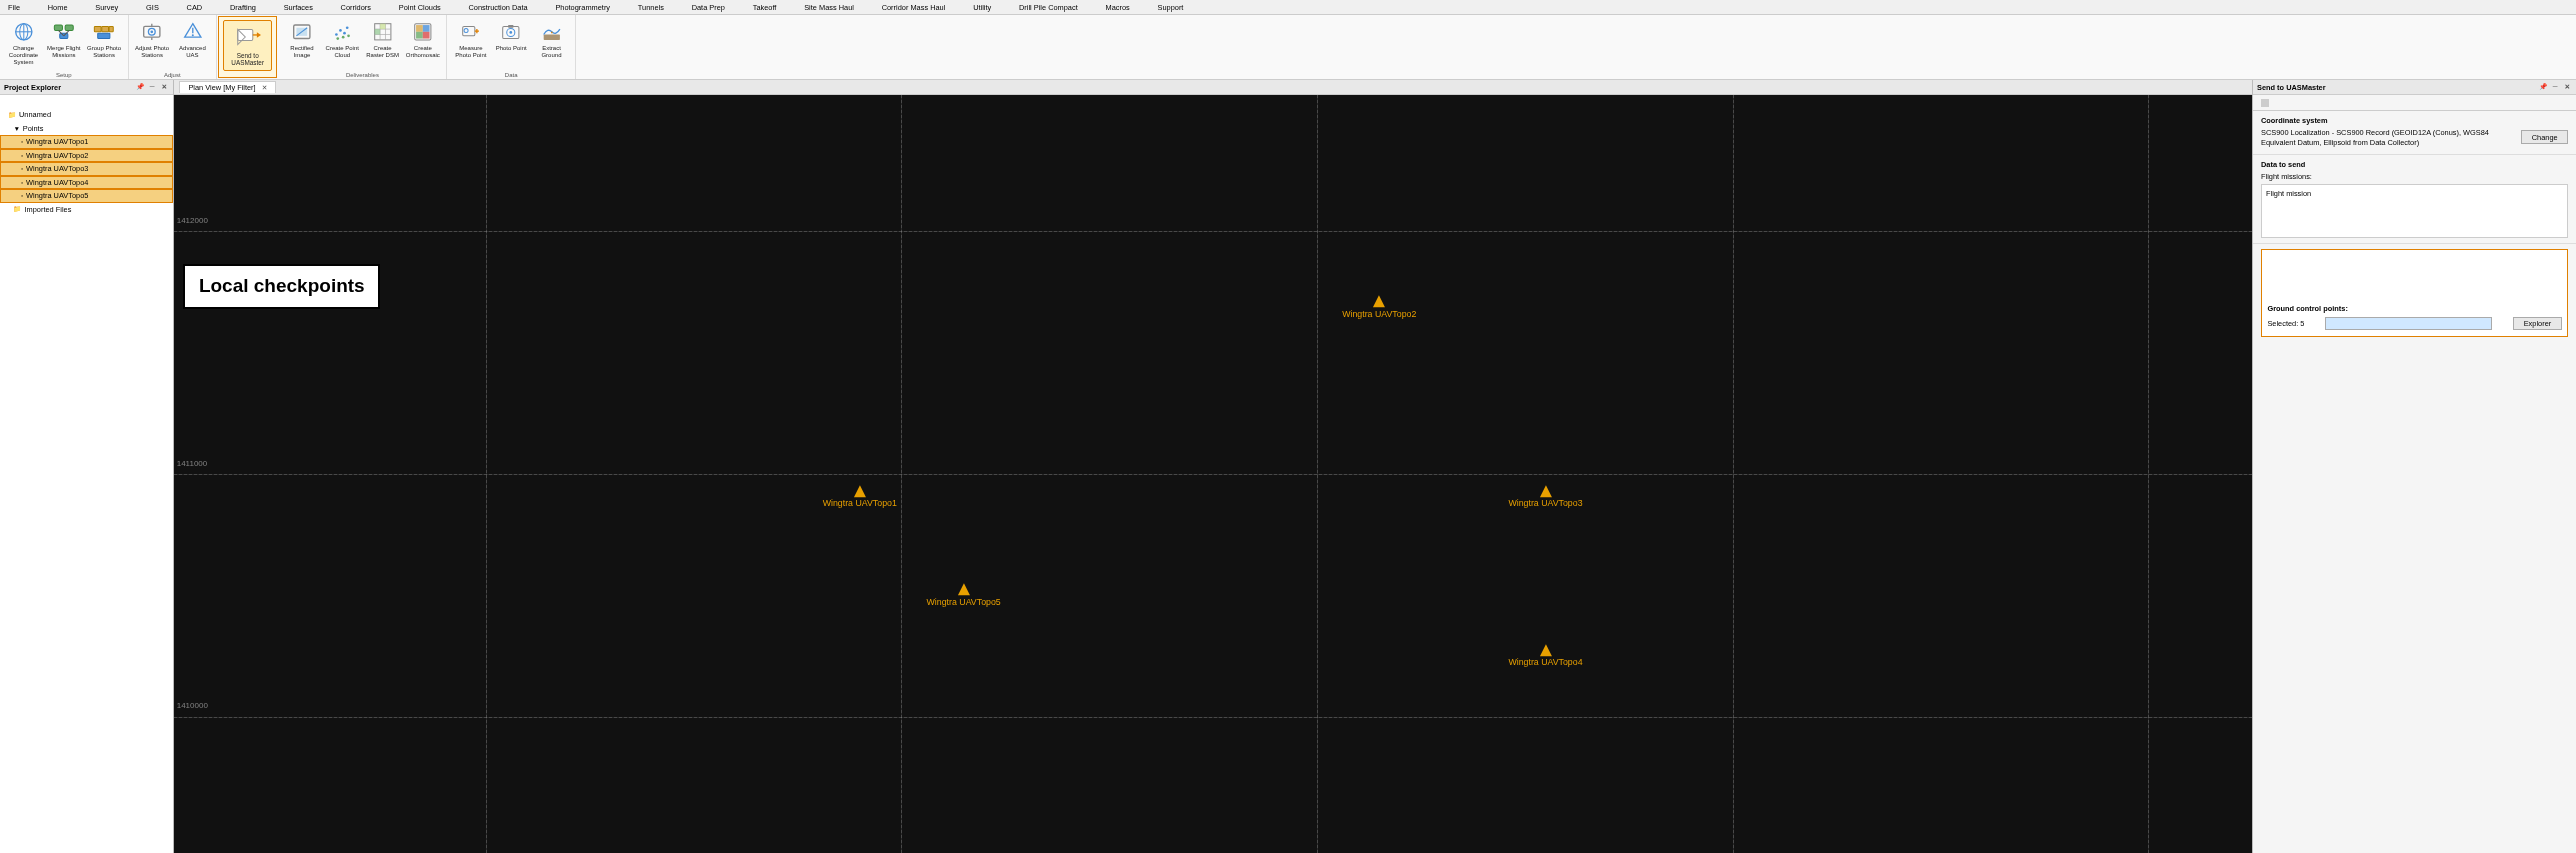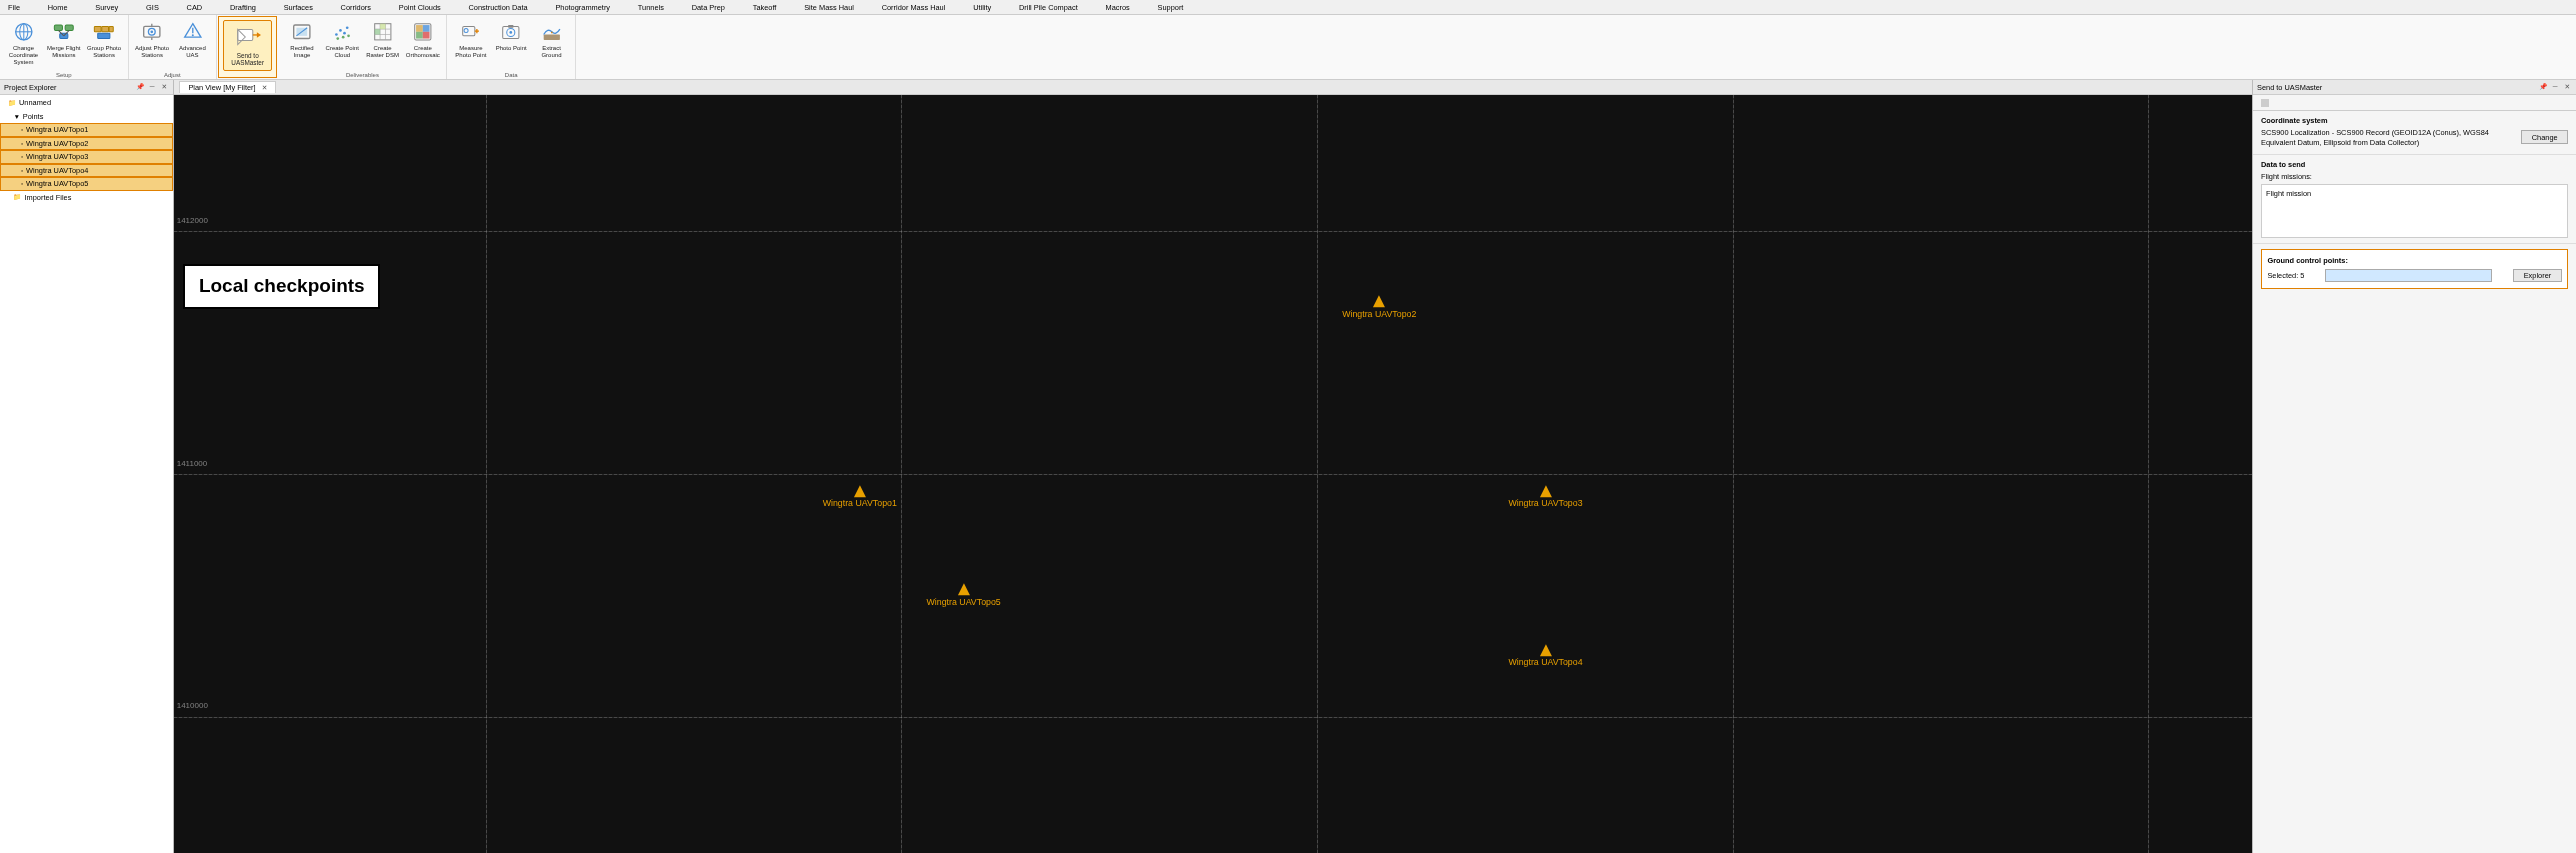--- a/index.html
+++ b/index.html
@@ -133,36 +133,37 @@
       overflow: hidden;
     }
     .panel-header {
       display: flex;
       align-items: center;
       justify-content: space-between;
       background: #e8e8e8;
       border-bottom: 0.7px solid #ccc;
       padding: 1.3px 4px;
       font-size: 7.4px;
-      font-weight: 400;
+      font-weight: 700;
       height: 15px;
     }
     .panel-controls { display: flex; gap: 2.7px; }
     .panel-ctrl-btn {
       width: 9.4px; height: 9.4px;
       cursor: pointer;
       font-size: 6.7px;
       display: flex; align-items: center; justify-content: center;
       color: #555;
     }
 
     .project-tree {
       flex: 1;
       overflow-y: auto;
       padding: 1px 0;
+      margin-top: 12px;
     }
     .tree-item {
       display: flex;
       align-items: center;
       padding: 0.7px 2.7px 0.7px 8px;
       cursor: pointer;
       font-size: 7.4px;
       color: #000;
       height: 13.5px;
     }
@@ -312,21 +313,21 @@
       font-size: 7.4px;
       margin-top: 2.7px;
     }
 
     .gcp-section {
       border: 1.3px solid #e08000;
       margin: 5.4px 8px;
       padding: 5.4px;
       background: #fff;
     }
-    .gcp-label { font-size: 7.4px; font-weight: 600; margin-bottom: 4px; }
+    .gcp-label { font-size: 7.4px; font-weight: 600; margin-bottom: 4px; margin-top: 48px; }
     .gcp-selected-row {
       display: flex;
       align-items: center;
       gap: 21px;
     }
     .gcp-selected-text { font-size: 7.4px; }
     .gcp-bar {
       flex: 1;
       height: 13.5px;
       background: #d0e8ff;

